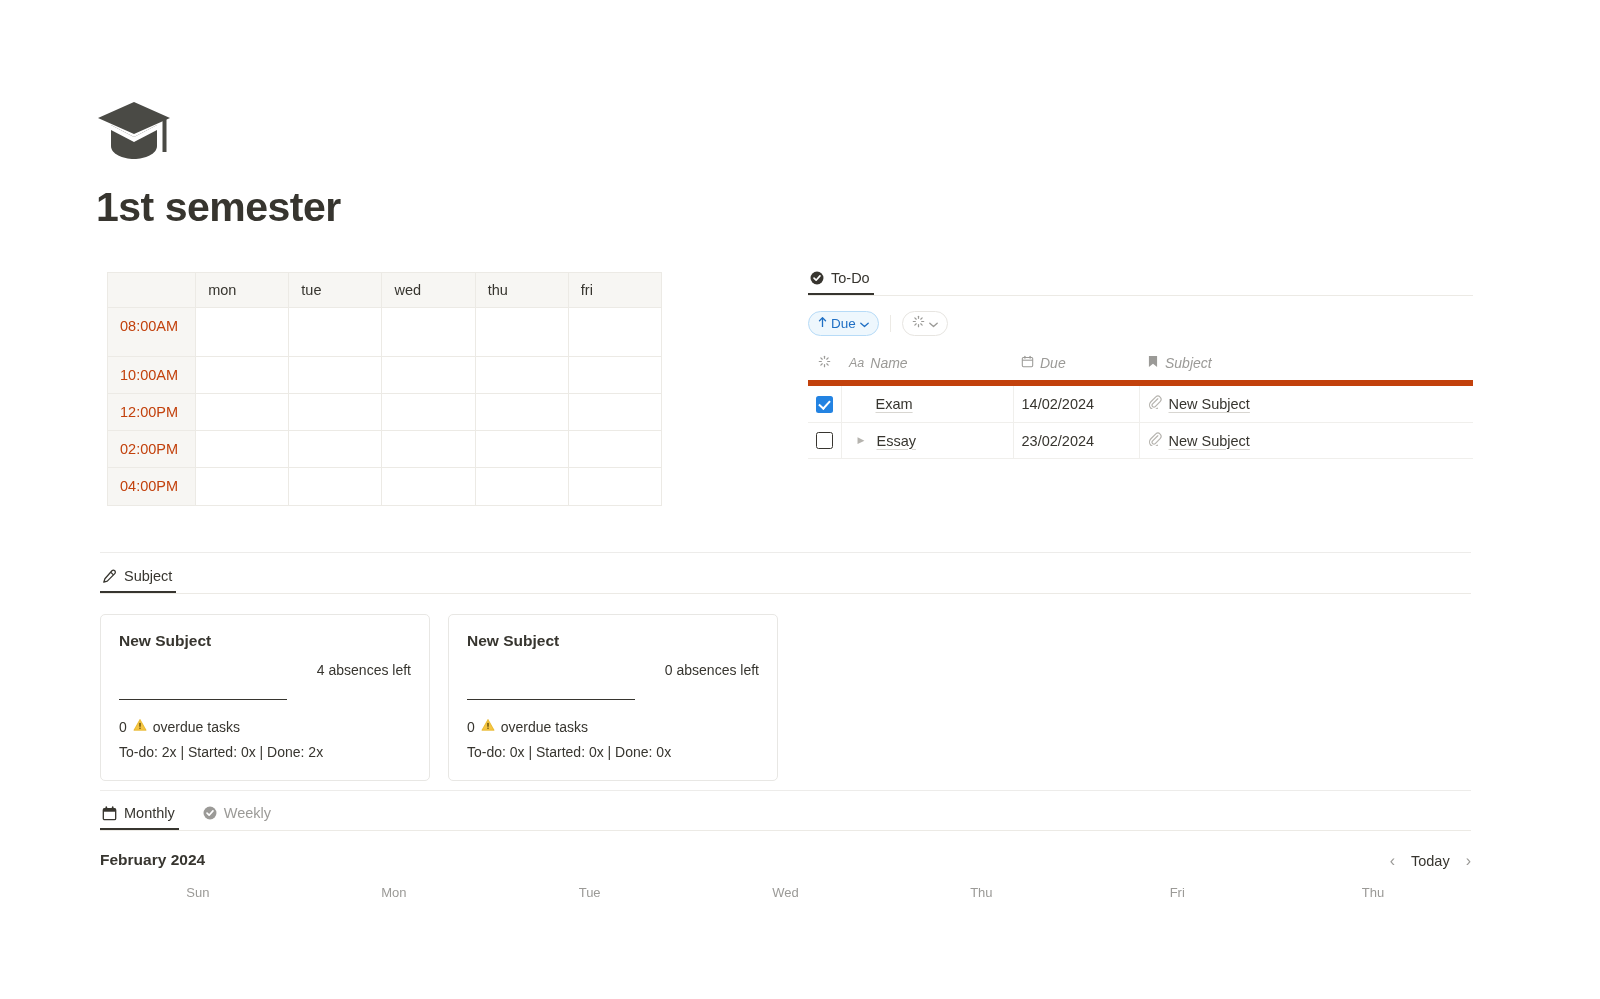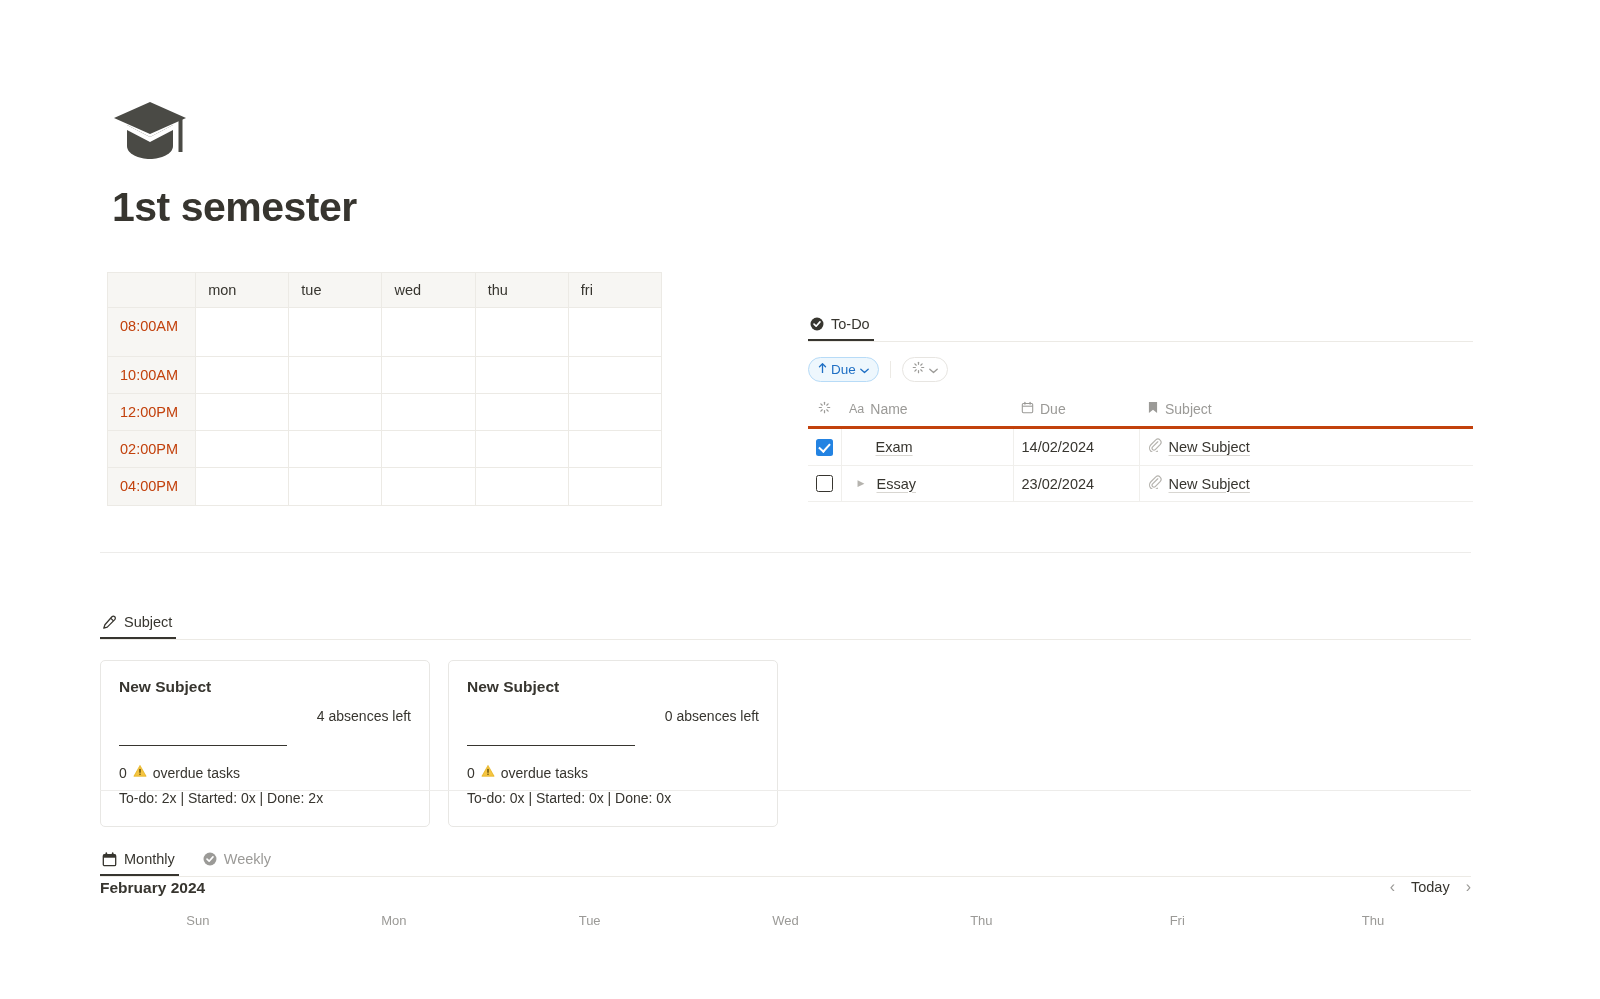--- a/index.html
+++ b/index.html
@@ -7,21 +7,21 @@
     margin: 0; padding: 0;
     width: 1600px; height: 999px;
     background: #ffffff;
     font-family: "Liberation Sans", sans-serif;
     color: #37352f;
     overflow: hidden;
   }
   .page { position: relative; width: 1600px; height: 999px; }
 
   
-  .header { position: absolute; left: 112px; top: 100px; text-align: right; }
+  .header { position: absolute; left: 96px; top: 100px; text-align: right; }
   .cap-icon { display: block; width: 76px; height: 62px; }
   .page-title {
     margin: 0; padding: 0;
     font-size: 41px; font-weight: bold;
     letter-spacing: -0.5px;
     color: #37352f;
     margin-top: 22px;
   }
 
   
@@ -48,40 +48,41 @@
     line-height: 1.25;
   }
   .schedule tbody td.slot { background: #ffffff; width: 93px; }
   .schedule tbody tr.tall td { height: 49px; }
 
   
   .todo { position: absolute; left: 808px; top: 270px; width: 665px; }
   .tabbar { display: flex; align-items: center; gap: 22px;
             border-bottom: 1px solid #eceae5; }
   .tab { display: flex; align-items: center; gap: 7px;
-         padding: 0 4px 9px 2px; font-size: 14.5px; cursor: default; margin-top: 46px; }
+         padding: 0 4px 9px 2px; font-size: 14.5px; cursor: default; }
   .tab.active { color: #37352f; box-shadow: inset 0 -2px 0 0 #37352f; }
   .tab.inactive { color: #9b9a97; }
   .tab svg { display: block; }
 
   .filterbar { display: flex; align-items: center; gap: 11px;
                margin-top: 14px; height: 26px; }
   .pill { display: inline-flex; align-items: center; gap: 4px;
           height: 25px; padding: 0 9px;
           border-radius: 13px; font-size: 13.5px; }
   .pill.sort { border: 1px solid #b7dbf7; background: #eef7fd; color: #1f6fc4; }
   .pill.plain { border: 1px solid #e7e5e1; background: #fff; color: #9b9a97; }
   .vdiv { width: 1px; height: 17px; background: #eceae5; }
 
   .dbtable { width: 100%; border-collapse: collapse;
              margin-top: 12px; font-size: 14.5px; }
   .dbtable th {
     font-weight: normal; color: #9b9a97; font-size: 14px;
     text-align: left; padding: 6px 8px 9px 8px;
-    border-bottom: 3px solid #c2410c;
+    border-bottom: 6px solid #c2410c;
+    font-style: italic;
   }
   .dbtable td {
     padding: 9px 8px; border-bottom: 1px solid #f0efec;
     border-right: 1px solid #f0efec; color: #37352f;
   }
   .dbtable td:last-child { border-right: none; }
   .dbtable th.c-check, .dbtable td.c-check { width: 33px; text-align: center;
       padding-left: 0; padding-right: 0; }
   .dbtable th.c-name, .dbtable td.c-name { width: 172px; }
   .dbtable th.c-due,  .dbtable td.c-due  { width: 126px; }
@@ -115,22 +116,22 @@
           padding: 17px 18px 20px 18px; background: #fff; }
   .card-title { font-size: 15.5px; font-weight: bold; color: #37352f; }
   .card-abs { font-size: 14px; margin-top: 12px; color: #37352f; text-align: right; }
   .card-rule { width: 168px; height: 1px; background: #37352f; margin: 21px 0 18px 0; }
   .card-over { font-size: 14px; color: #37352f; display: flex;
                align-items: center; gap: 6px; }
   .card-stats { font-size: 14px; color: #37352f; margin-top: 9px; }
 
   
   .cal-sec { position: absolute; left: 100px; top: 805px; width: 1371px; }
-  .cal-head { display: flex; align-items: flex-start; justify-content: space-between;
-              margin-top: 2px; }
+  .cal-head { display: flex; align-items: flex-end; justify-content: space-between;
+              margin-top: 20px; }
   .cal-month { font-size: 15.5px; font-weight: bold; color: #37352f; }
   .cal-nav { display: flex; align-items: center; gap: 16px;
              font-size: 14.5px; color: #37352f; }
   .navchev { color: #9b9a97; font-size: 16px; line-height: 1; }
   .cal-grid { margin-top: 16px; }
   .cal-dow { display: grid; grid-template-columns: repeat(7, 1fr); }
   .cal-dow div { text-align: center; font-size: 13px; color: #9b9a97;
                  padding-bottom: 10px; }
   .cal-row { display: grid; grid-template-columns: repeat(7, 1fr);
              border-top: 1px solid #eceae5; }

